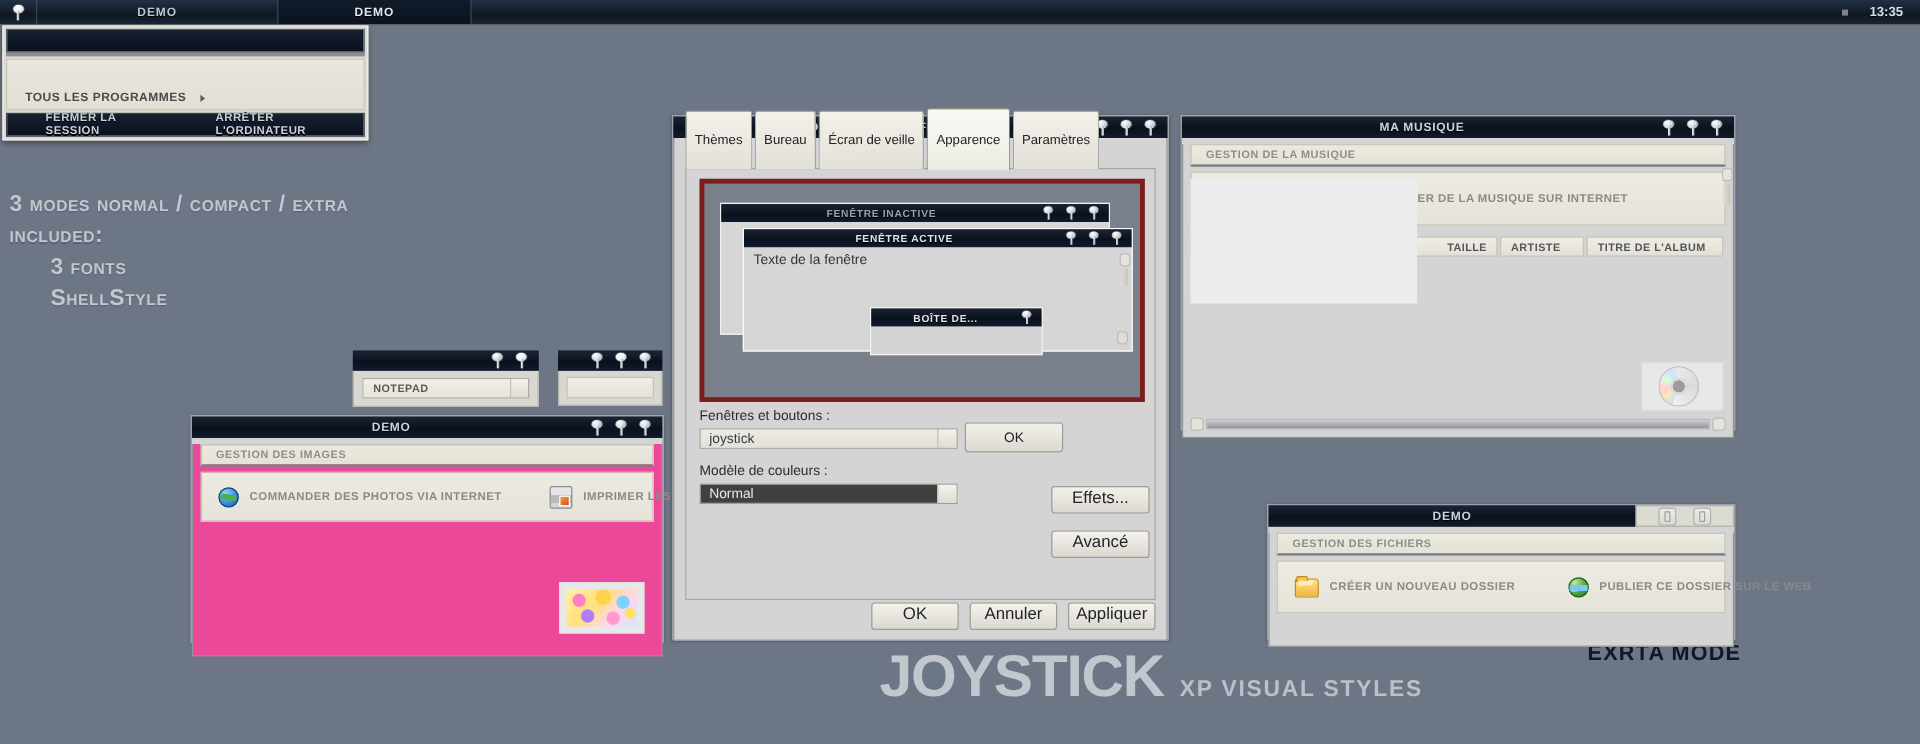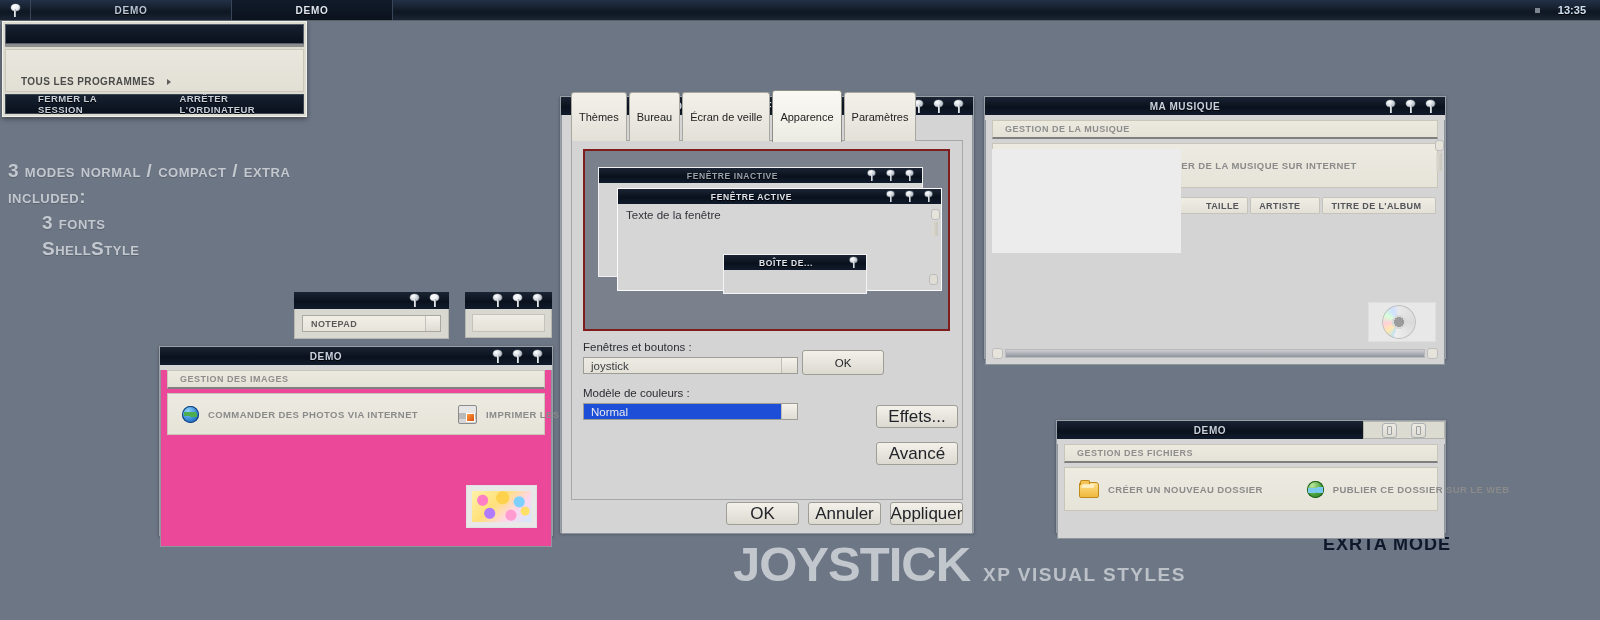--- a/index.html
+++ b/index.html
@@ -204,21 +204,21 @@
     border-color:#8e8d86;z-index:3;
   }
   #dp-pane{
     margin-top:-1px;height:360px;
     background:#d4d4d4;border:1px solid #a7a7a7;
     box-sizing:border-box;position:relative;padding:8px;
   }
   
   #preview{
     position:absolute;left:11px;top:8px;width:363px;height:178px;
-    background:#7b818c;border:2px solid #7f1d1d;
+    background:#7b818c;border:4px solid #7f1d1d;
   }
   .pv-inactive{position:absolute;left:13px;top:16px;width:323px;height:108px;background:#d6d6d6;border:1px solid #f0f0f0;}
   .pv-itb{height:15px;}
   .pv-active{position:absolute;left:32px;top:37px;width:323px;height:101px;background:#d6d6d6;border:1px solid #fbfbfb;}
   .pv-atb{height:15px;}
   .pv-text{font-size:11.5px;color:#33353a;padding:5px 0 0 8px;}
   .pv-box{position:absolute;left:105px;top:65px;width:142px;height:38px;background:#d4d4d4;border:1px solid #f4f4f4;}
   .pv-btb{height:15px;}
   .okbtn{
     background:linear-gradient(to bottom,#f2f0e8,#dbd9d0);
@@ -236,30 +236,30 @@
   .dp-label{font-size:11.5px;color:#2a2c31;}
   .dp-combo{
     height:17px;display:flex;border:1px solid #9d9d95;
     box-sizing:border-box;background:#e9e7de;
   }
   .dp-combo .v{
     flex:1;display:flex;align-items:center;padding-left:7px;
     font-size:11.5px;color:#3b3d42;
     background:linear-gradient(to bottom,#ecebe3,#e3e1d8);
   }
-  .dp-combo.sel .v{background:#1d4ed8;color:#e8e9ec;text-align:right;}
+  .dp-combo.sel .v{background:#404040;color:#e8e9ec;text-align:right;}
   .dp-combo .a{
     width:15px;border-left:1px solid #c0bfb7;
     background:linear-gradient(to bottom,#f4f2ea,#dedcd3);
   }
   .dp-btn{
     height:21px;border:1px solid #9e9d96;border-radius:3px;
     background:linear-gradient(to bottom,#f3f1e9,#dbd9d0);
-    display:flex;align-items:center;justify-content:center;
-    font-size:17px;color:#22242a;
+    display:flex;justify-content:center;
+    font-size:14px;color:#22242a;
   }
   #dp-footer{position:absolute;left:9px;right:9px;bottom:8px;display:flex;justify-content:flex-end;gap:9px;}
 
   
   #musique{left:984px;top:96px;width:462px;height:263px;z-index:25;}
   #mu-tb{height:18px;}
   #mu-body{
     height:245px;background:#d4d4d4;border:1px solid #8f959d;border-top:none;
     box-sizing:border-box;position:relative;
   }

